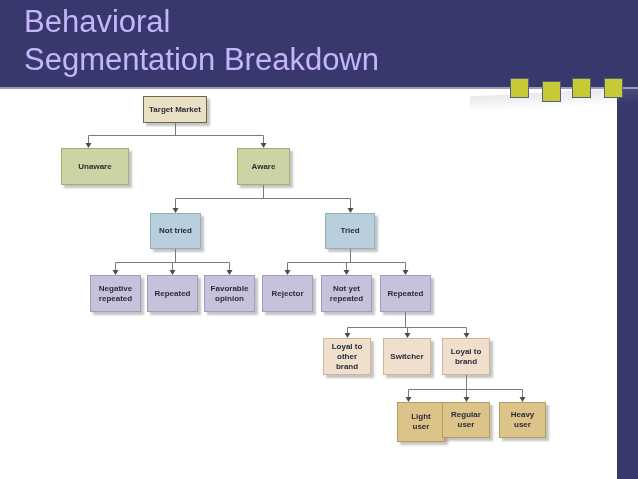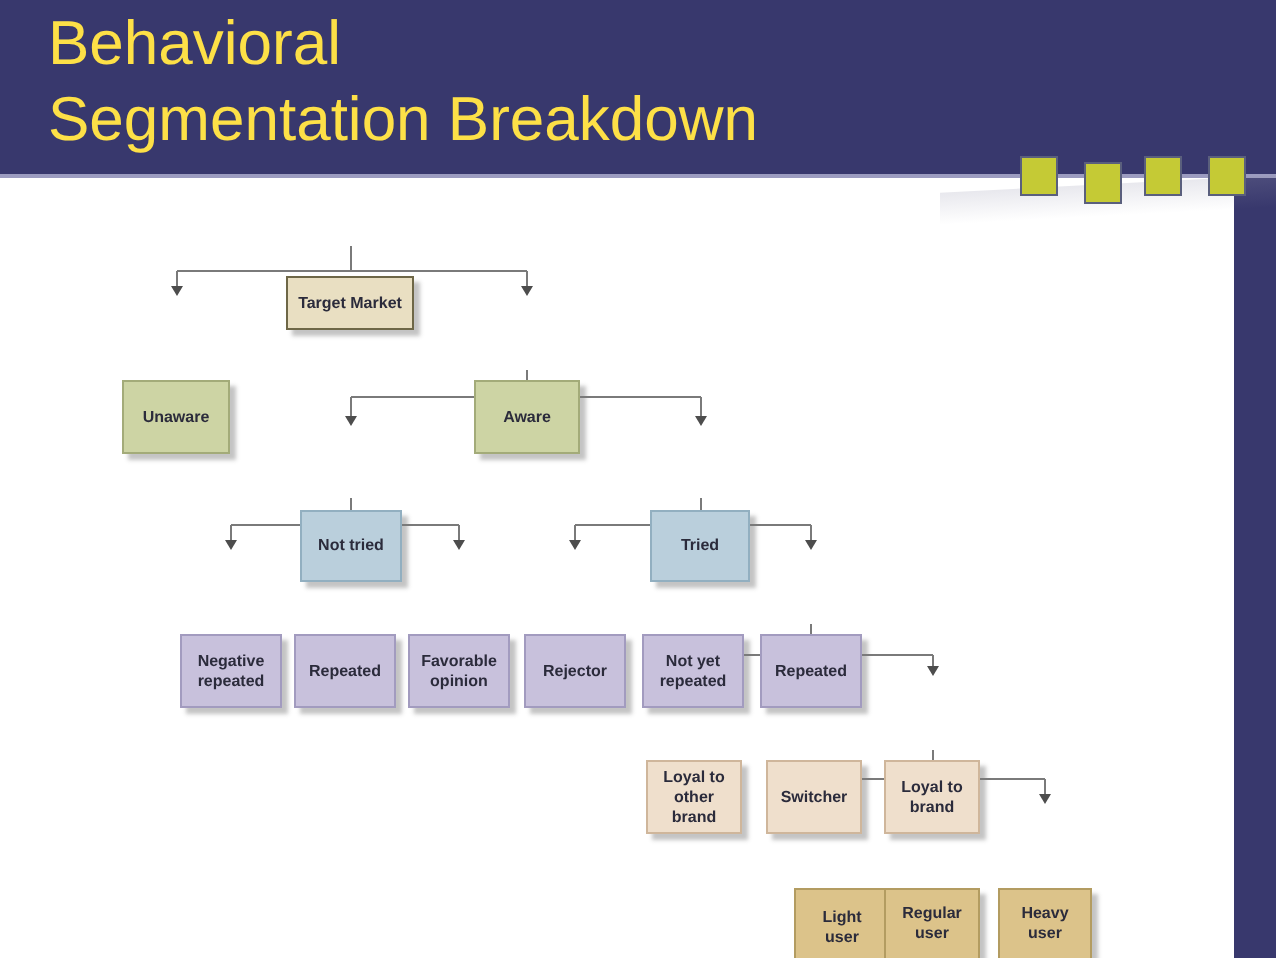--- a/index.html
+++ b/index.html
@@ -7,21 +7,21 @@
     position:relative;width:638px;height:479px;overflow:hidden;background:#ffffff;
     font-family:"Liberation Sans",sans-serif;
   }
   
   .header{
     position:absolute;left:0;top:0;width:638px;height:87px;
     background:#38386d;border-bottom:2px solid #9c9cc0;
   }
   .title{
     position:absolute;left:24px;top:3px;
-    color:#fde047;font-size:31px;line-height:38px;font-weight:400;
+    color:#c4b5fd;font-size:31px;line-height:38px;font-weight:400;
     white-space:pre-line;
   }
   .right-bar{
     position:absolute;left:617px;top:89px;width:21px;height:390px;background:#38386d;
   }
   .sq{
     position:absolute;width:19px;height:20px;background:#c5ca35;
     border:1px solid #5a5f7d;box-sizing:border-box;z-index:3;
   }
   #sq1{left:510px;top:78px;}
@@ -34,30 +34,29 @@
     transform:skewY(-3deg);pointer-events:none;
   }
   
   .node{
     position:absolute;box-sizing:border-box;z-index:2;
     display:flex;align-items:center;justify-content:center;
     text-align:center;white-space:pre-line;
     font-size:8px;line-height:1.25;font-weight:bold;color:#2b2b3b;
     border:1px solid;box-shadow:3px 3px 2px rgba(125,125,125,0.45);
     padding:1px;
-    margin-top:42px;
   }
   .c-tan   {background:#e9dfc2;border-color:#6e6747;}
   .c-green {background:#cdd4a4;border-color:#a3ab79;}
   .c-blue  {background:#bacfdc;border-color:#92afc0;}
   .c-purple{background:#c8c1dc;border-color:#a29bbf;}
   .c-peach {background:#efdfcc;border-color:#cfb69b;}
   .c-gold  {background:#dcc38a;border-color:#b39c61;}
   #n-target     {left:143px;top:96px; width:64px;height:27px;}
-  #n-unaware    {left:61px; top:148px;width:54px;height:37px;text-align:right;}
+  #n-unaware    {left:61px; top:148px;width:68px;height:37px;text-align:right;}
   #n-aware      {left:237px;top:148px;width:53px;height:37px;}
   #n-nottried   {left:150px;top:213px;width:51px;height:36px;}
   #n-tried      {left:325px;top:213px;width:50px;height:36px;}
   #n-negative   {left:90px; top:275px;width:51px;height:37px;}
   #n-neutral    {left:147px;top:275px;width:51px;height:37px;}
   #n-favorable  {left:204px;top:275px;width:51px;height:37px;}
   #n-rejector   {left:262px;top:275px;width:51px;height:37px;}
   #n-notyet     {left:321px;top:275px;width:51px;height:37px;}
   #n-repeated   {left:380px;top:275px;width:51px;height:37px;}
   #n-loyalother {left:323px;top:338px;width:48px;height:37px;}

